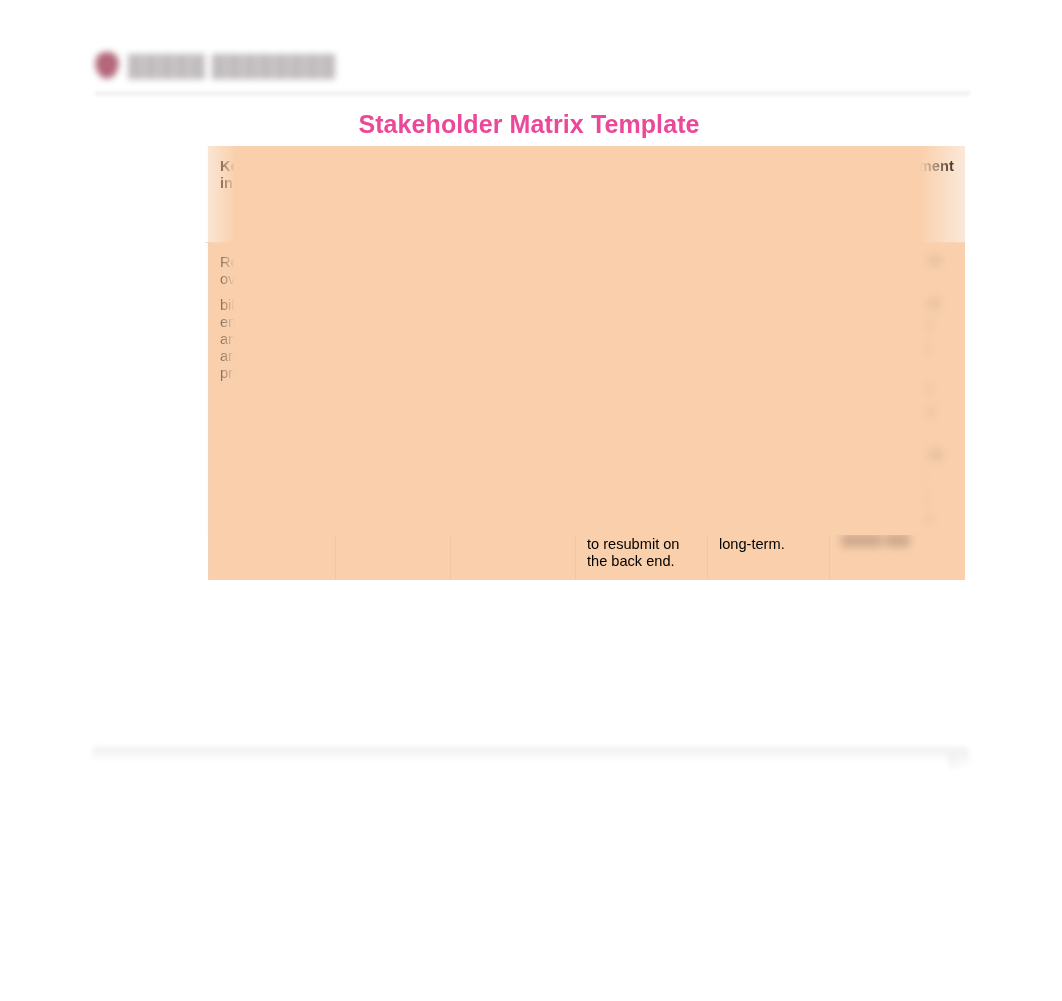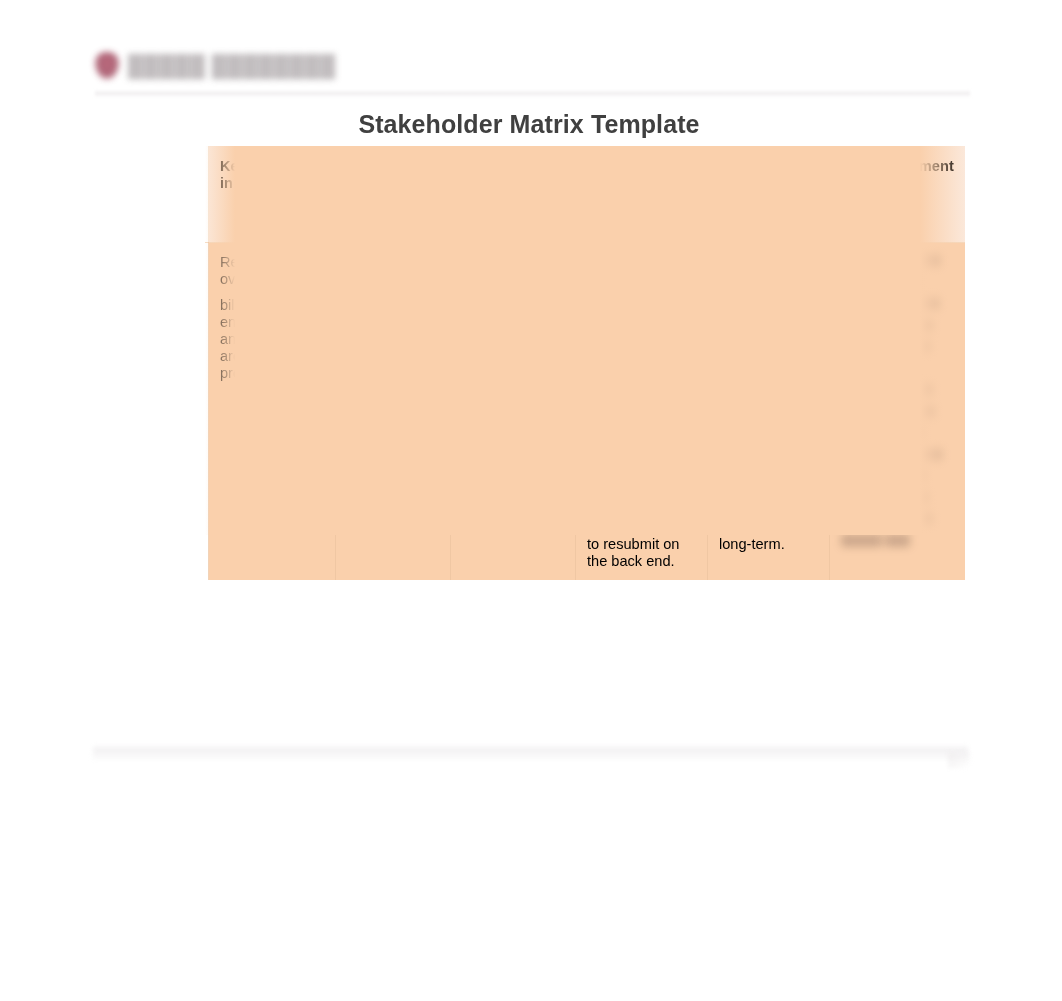--- a/index.html
+++ b/index.html
@@ -68,21 +68,21 @@
   
   .doc-title {
     position: absolute;
     left: 0;
     top: 110px;
     width: 1058px;
     text-align: center;
     font-size: 25px;
     font-weight: 700;
     letter-spacing: 0.1px;
-    color: #404040;
+    color: #ec4899;
   }
 
   
   .matrix-shell {
     position: absolute;
     left: 85px;
     top: 146px;
     width: 880px;
     height: 389px;
   }

